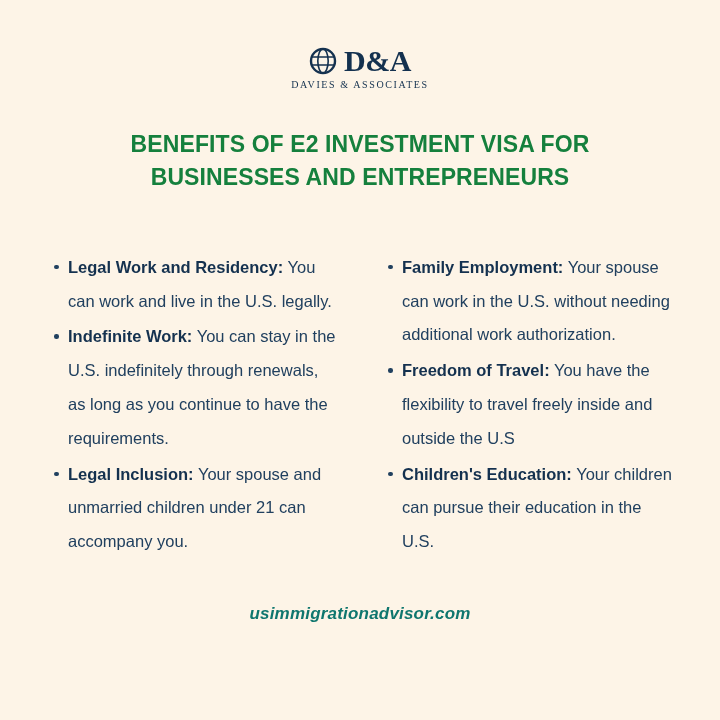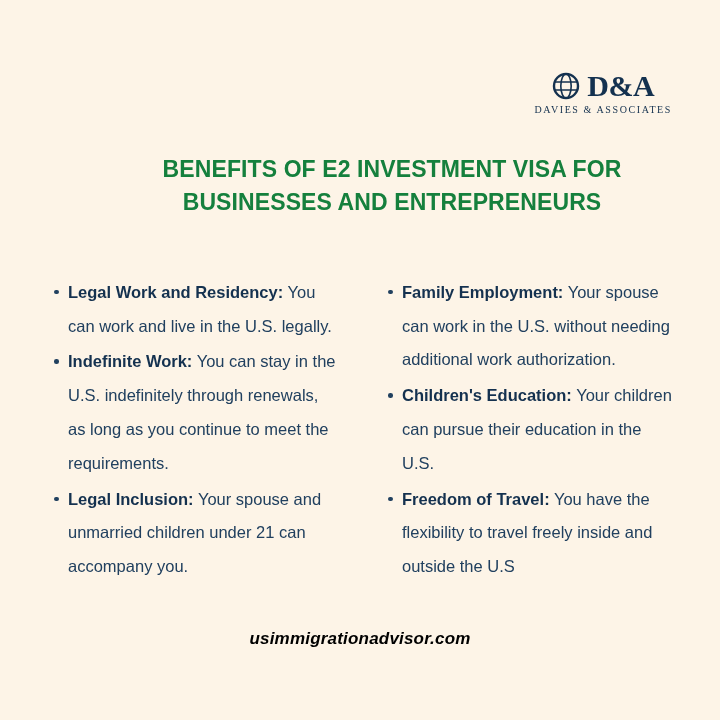--- a/index.html
+++ b/index.html
@@ -15,22 +15,21 @@
     overflow: hidden;
   }
   .page {
     position: relative;
     width: 720px;
     height: 676px;
     box-sizing: border-box;
     padding: 36px 48px 24px 48px;
     display: flex;
     flex-direction: column;
-    align-items: flex-end;
-    margin-top: 25px;
+    align-items: center;
   }
 
   
   .logo {
     display: flex;
     flex-direction: column;
     align-items: center;
     margin-top: 10px;
   }
   .logo-row {
@@ -114,21 +113,21 @@
   
   .footer {
     position: absolute;
     left: 0;
     right: 0;
     bottom: 52px;
     text-align: center;
     font-size: 17px;
     font-weight: bold;
     font-style: italic;
-    color: #000000;
+    color: #0f766e;
     letter-spacing: 0.2px;
   }
 </style>
 </head>
 <body>
 
 <div class="page">
 
   <div class="logo">
     <div class="logo-row">
@@ -147,38 +146,38 @@
   <h1 class="title">BENEFITS OF E2 INVESTMENT VISA FOR BUSINESSES AND ENTREPRENEURS</h1>
 
   <div class="columns">
 
     <div class="col">
       <ul class="bullets">
         <li>
           <span class="lead">Legal Work and Residency:</span><span> You can work and live in the U.S. legally.</span>
         </li>
         <li>
-          <span class="lead">Indefinite Work:</span><span> You can stay in the U.S. indefinitely through renewals, as long as you continue to meet the requirements.</span>
+          <span class="lead">Indefinite Work:</span><span> You can stay in the U.S. indefinitely through renewals, as long as you continue to have the requirements.</span>
         </li>
         <li>
           <span class="lead">Legal Inclusion:</span><span> Your spouse and unmarried children under 21 can accompany you.</span>
         </li>
       </ul>
     </div>
 
     <div class="col">
       <ul class="bullets">
         <li>
           <span class="lead">Family Employment:</span><span> Your spouse can work in the U.S. without needing additional work authorization.</span>
         </li>
         <li>
-          <span class="lead">Children's Education:</span><span> Your children can pursue their education in the U.S.</span>
+          <span class="lead">Freedom of Travel:</span><span> You have the flexibility to travel freely inside and outside the U.S</span>
         </li>
         <li>
-          <span class="lead">Freedom of Travel:</span><span> You have the flexibility to travel freely inside and outside the U.S</span>
+          <span class="lead">Children's Education:</span><span> Your children can pursue their education in the U.S.</span>
         </li>
       </ul>
     </div>
 
   </div>
 
   <div class="footer">usimmigrationadvisor.com</div>
 
 </div>
 

